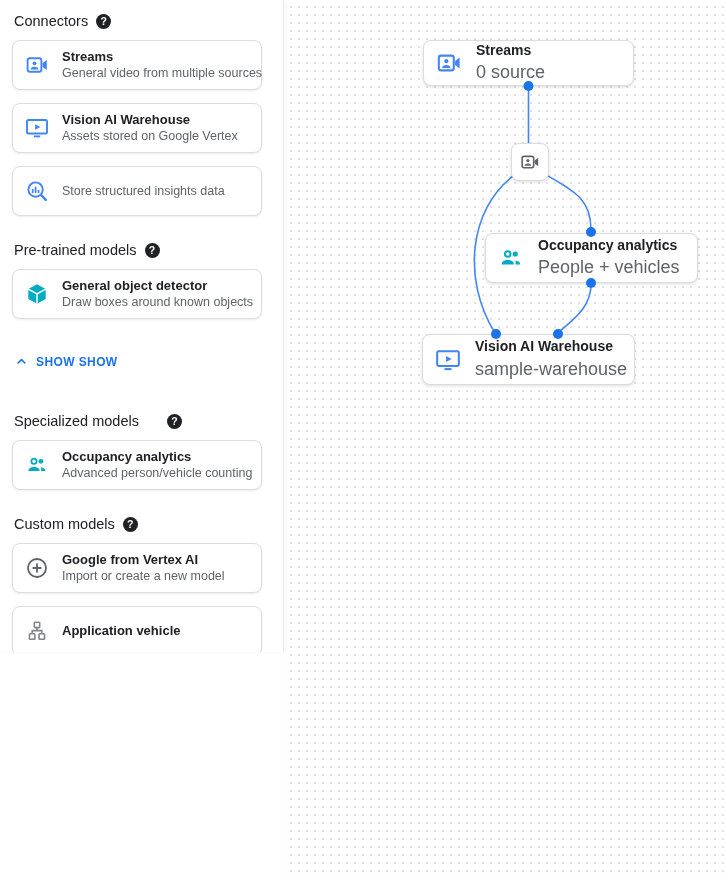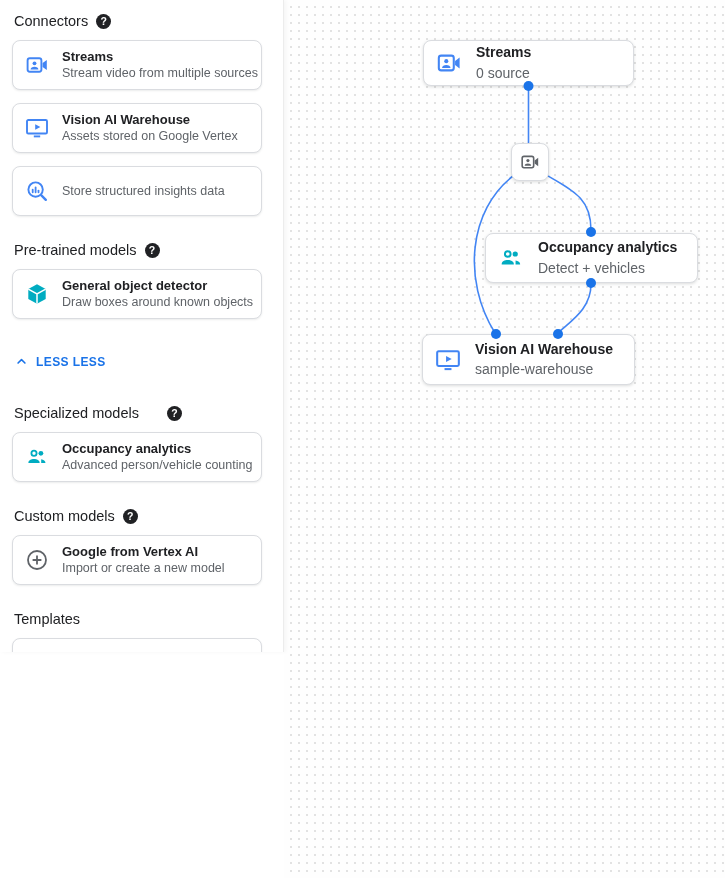--- a/index.html
+++ b/index.html
@@ -49,21 +49,21 @@
   .gray2 { color: #80868b; }
   .card-text { display: flex; flex-direction: column; min-width: 0; }
   .card-title { font-size: 13px; font-weight: bold; color: #202124; line-height: 1.35; white-space: nowrap; }
   .card-sub   { font-size: 12.5px; color: #5f6368; line-height: 1.35; white-space: nowrap; }
   .show-less {
     display: inline-flex; align-items: center; gap: 7px;
     margin: 22px 0 0 2px; color: #1a73e8;
     font-size: 12px; font-weight: bold; letter-spacing: 0.4px;
     cursor: pointer;
   }
-  .show-less + .section-heading { margin-top: 32px; gap: 28px; }
+  .show-less + .section-heading { margin-top: 40px; gap: 28px; }
 
   
   .canvas {
     position: relative; flex: 1; height: 878px;
     background-color: #fefefe;
     background-image: radial-gradient(circle, #e2e2e2 1.1px, rgba(0,0,0,0) 1.25px);
     background-size: 8px 8px;
     background-position: 3px 3px;
   }
   svg.layer { position: absolute; left: 0; top: 0; pointer-events: none; }
@@ -72,21 +72,21 @@
   .node {
     position: absolute; z-index: 2;
     display: flex; align-items: center; gap: 14px;
     padding: 0 10px 0 12px;
     background: #fff; border: 1px solid #dadce0; border-radius: 8px;
     box-shadow: 0 1px 3px rgba(60,64,67,0.18);
     cursor: grab;
   }
   .node-text { display: flex; flex-direction: column; min-width: 0; }
   .node-title { font-size: 14px; font-weight: bold; color: #202124; line-height: 1.25; white-space: nowrap; }
-  .node-sub   { font-size: 14px; color: #5f6368; line-height: 1.3; margin-top: 2px; white-space: nowrap; }
+  .node-sub   { font-size: 18px; color: #5f6368; line-height: 1.3; margin-top: 2px; white-space: nowrap; }
   #node-streams   { left: 139px; top: 40px;  width: 211px; height: 46px; }
   #node-occupancy { left: 201px; top: 233px; width: 213px; height: 50px; }
   #node-warehouse { left: 138px; top: 334px; width: 213px; height: 51px; }
   .mini-node {
     position: absolute; z-index: 2;
     left: 227px; top: 143px; width: 38px; height: 38px;
     display: flex; align-items: center; justify-content: center;
     background: #fff; border: 1px solid #dadce0; border-radius: 8px;
     box-shadow: 0 1px 3px rgba(60,64,67,0.18);
     cursor: grab;
@@ -109,21 +109,21 @@
       <span class="icon icon-24 blue">
         <svg viewBox="0 0 24 24">
             <rect x="2.6" y="5.2" width="13.8" height="13.6" rx="2.2" fill="none" stroke="currentColor" stroke-width="1.9"></rect>
             <circle cx="9.5" cy="10.3" r="1.9" fill="currentColor"></circle>
             <path d="M5.6 16.6c0-1.8 1.8-2.8 3.9-2.8s3.9 1 3.9 2.8z" fill="currentColor"></path>
             <path d="M17.6 10.1l4.2-3.1v10l-4.2-3.1z" fill="currentColor"></path>
           </svg>
       </span>
       <span class="card-text">
         <span class="card-title">Streams</span>
-        <span class="card-sub">Stream video from multiple sources</span>
+        <span class="card-sub">General video from multiple sources</span>
       </span>
     </div>
 
     <div class="card">
       <span class="icon icon-24 blue">
         <svg viewBox="0 0 24 24">
             <rect x="2" y="4" width="20" height="13.5" rx="1.3" fill="none" stroke="currentColor" stroke-width="1.9"></rect>
             <path d="M10.2 8.2l5.2 2.8-5.2 2.8z" fill="currentColor"></path>
             <path d="M8.8 20.4h6.4" stroke="currentColor" stroke-width="1.9"></path>
           </svg>
@@ -170,21 +170,21 @@
       </span>
     </div>
 
 
     <div class="show-less">
       <span class="icon">
         <svg viewBox="0 0 24 24" width="15" height="15">
             <path d="M6.5 14.5L12 9l5.5 5.5" fill="none" stroke="#1a73e8" stroke-width="2.5" stroke-linecap="round" stroke-linejoin="round"></path>
           </svg>
       </span>
-      <span>LESS LESS</span>
+      <span>SHOW SHOW</span>
     </div>
 
     
     <div class="section-heading">
       <span>Specialized models</span>
       <span class="help-badge">?</span>
     </div>
 
     <div class="card">
       <span class="icon icon-24 teal">
@@ -214,23 +214,20 @@
             <path d="M12 7.6v8.8M7.6 12h8.8" stroke="currentColor" stroke-width="1.8"></path>
           </svg>
       </span>
       <span class="card-text">
         <span class="card-title">Google from Vertex AI</span>
         <span class="card-sub">Import or create a new model</span>
       </span>
     </div>
 
     
-    <div class="section-heading">
-      <span>Templates</span>
-    </div>
 
     <div class="card">
       <span class="icon icon-24 gray2">
         <svg viewBox="0 0 24 24">
             <rect x="9.3" y="3.2" width="5.4" height="5.4" rx="0.8" fill="none" stroke="currentColor" stroke-width="1.6"></rect>
             <path d="M12 8.6v3M12 11.6H7.2v3.2M12 11.6h4.8v3.2" fill="none" stroke="currentColor" stroke-width="1.6"></path>
             <rect x="4.5" y="14.8" width="5.4" height="5.4" rx="0.8" fill="none" stroke="currentColor" stroke-width="1.6"></rect>
             <rect x="14.1" y="14.8" width="5.4" height="5.4" rx="0.8" fill="none" stroke="currentColor" stroke-width="1.6"></rect>
           </svg>
       </span>
@@ -282,21 +279,21 @@
       <span class="icon icon-26 teal">
         <svg viewBox="0 0 24 24">
             <circle cx="9" cy="8.3" r="2.6" fill="none" stroke="currentColor" stroke-width="1.8"></circle>
             <path d="M3.4 17.6c0-2.4 2.8-3.7 5.6-3.7s5.6 1.3 5.6 3.7v.4H3.4z" fill="currentColor"></path>
             <circle cx="15.9" cy="8.3" r="2.4" fill="currentColor"></circle>
             <path d="M16.2 14.2c2.4.5 4.2 1.6 4.2 3.4v.4h-4.2z" fill="currentColor"></path>
           </svg>
       </span>
       <span class="node-text">
         <span class="node-title">Occupancy analytics</span>
-        <span class="node-sub">Detect + vehicles</span>
+        <span class="node-sub">People + vehicles</span>
       </span>
     </div>
 
     <div class="node" id="node-warehouse">
       <span class="icon icon-26 blue">
         <svg viewBox="0 0 24 24">
             <rect x="2" y="4" width="20" height="13.5" rx="1.3" fill="none" stroke="currentColor" stroke-width="1.9"></rect>
             <path d="M10.2 8.2l5.2 2.8-5.2 2.8z" fill="currentColor"></path>
             <path d="M8.8 20.4h6.4" stroke="currentColor" stroke-width="1.9"></path>
           </svg>

